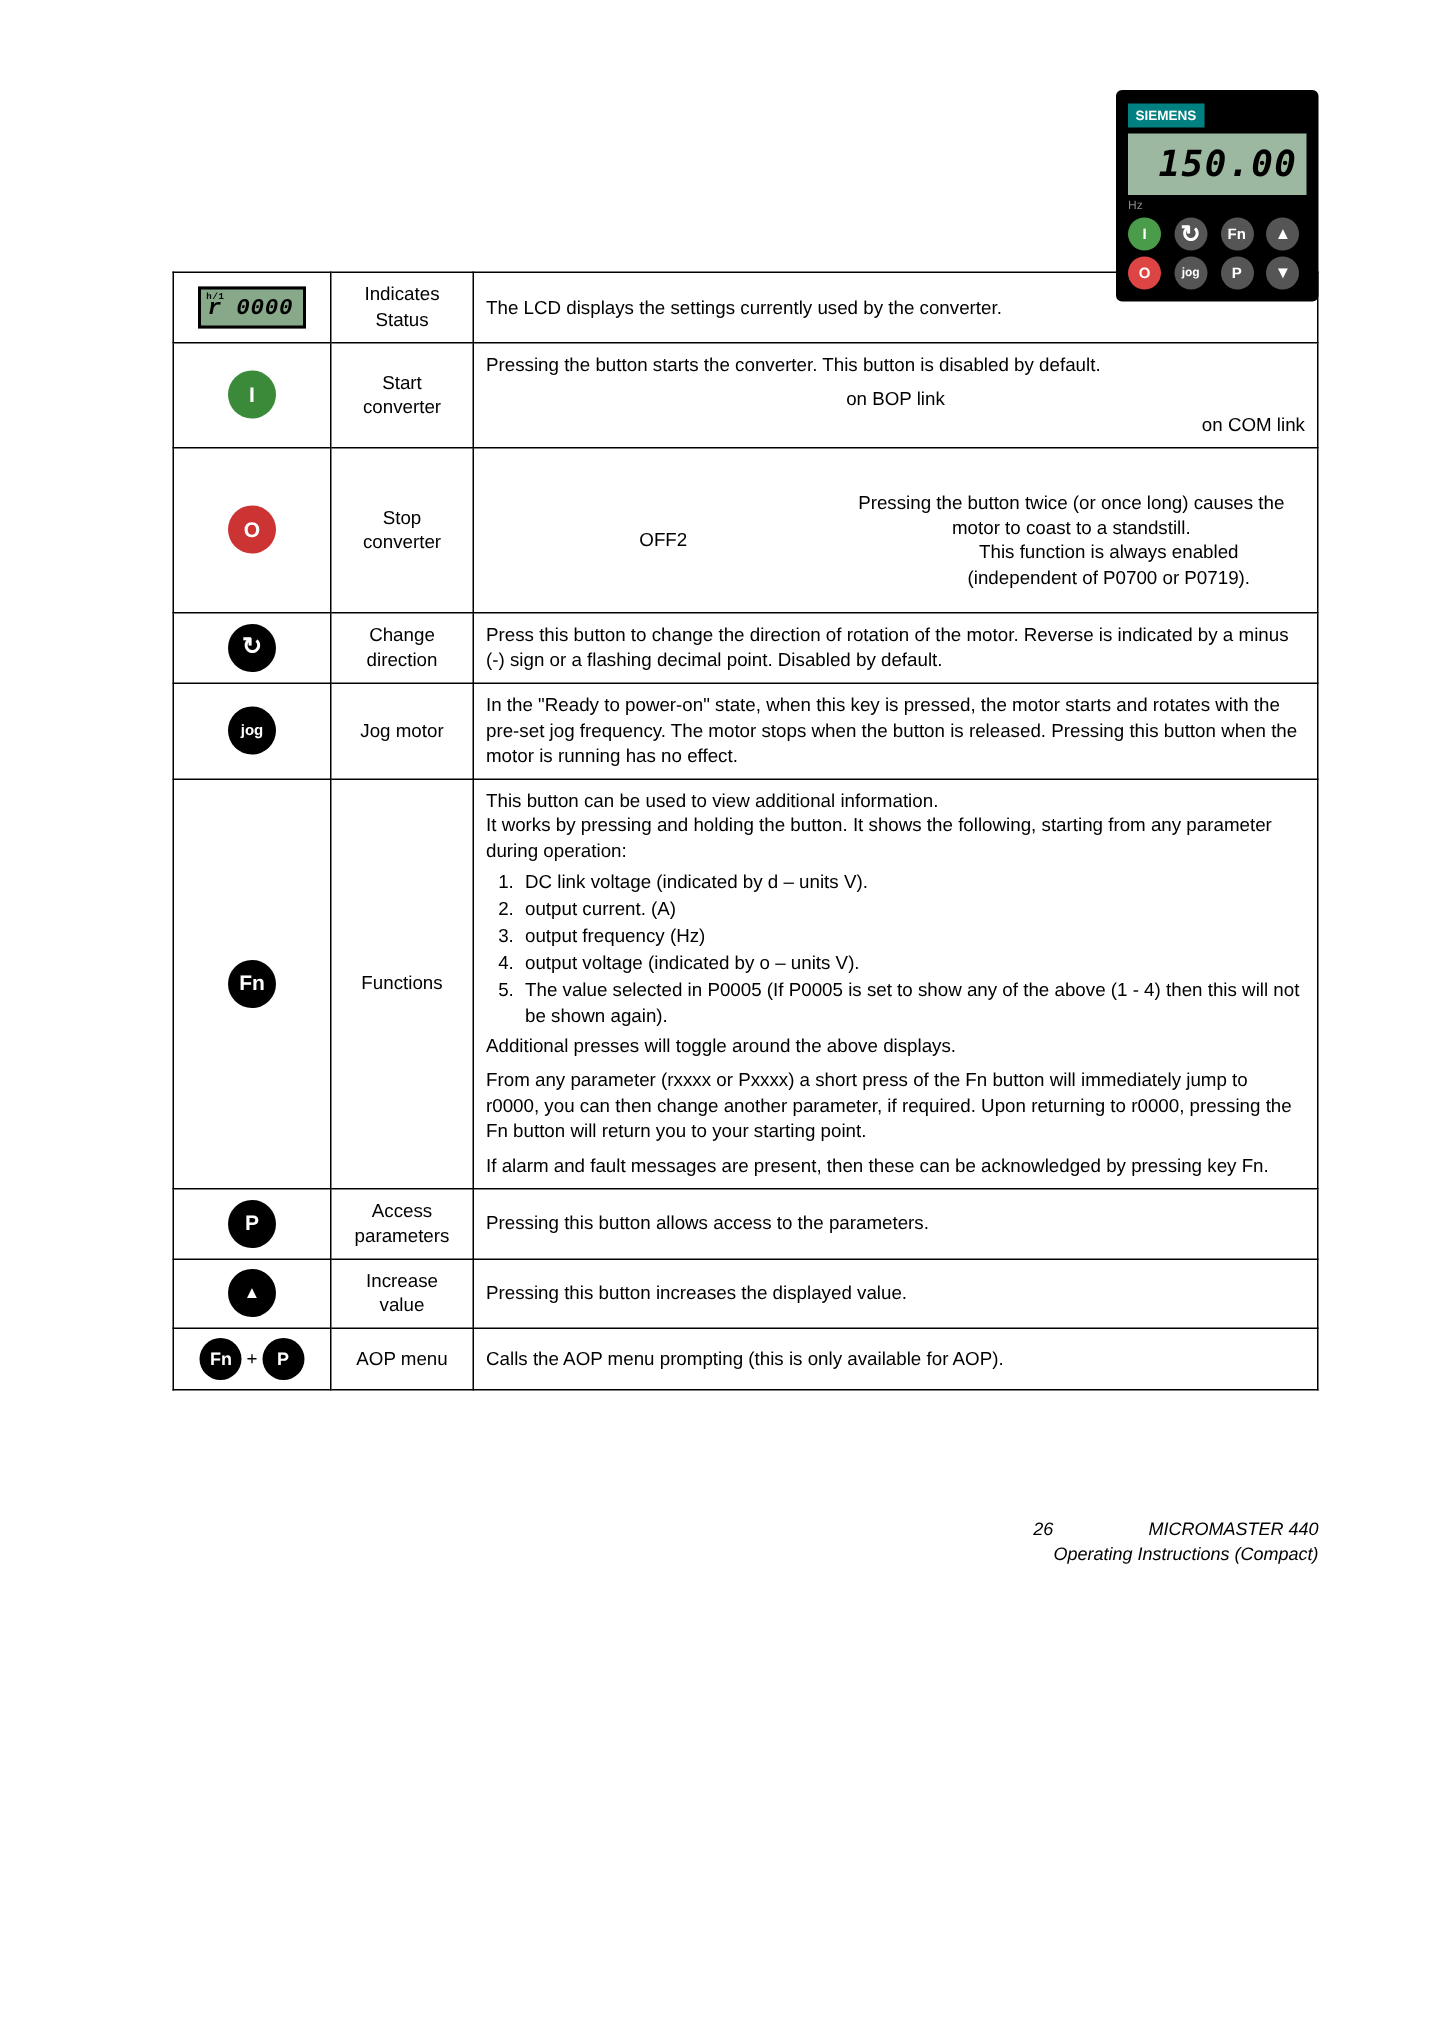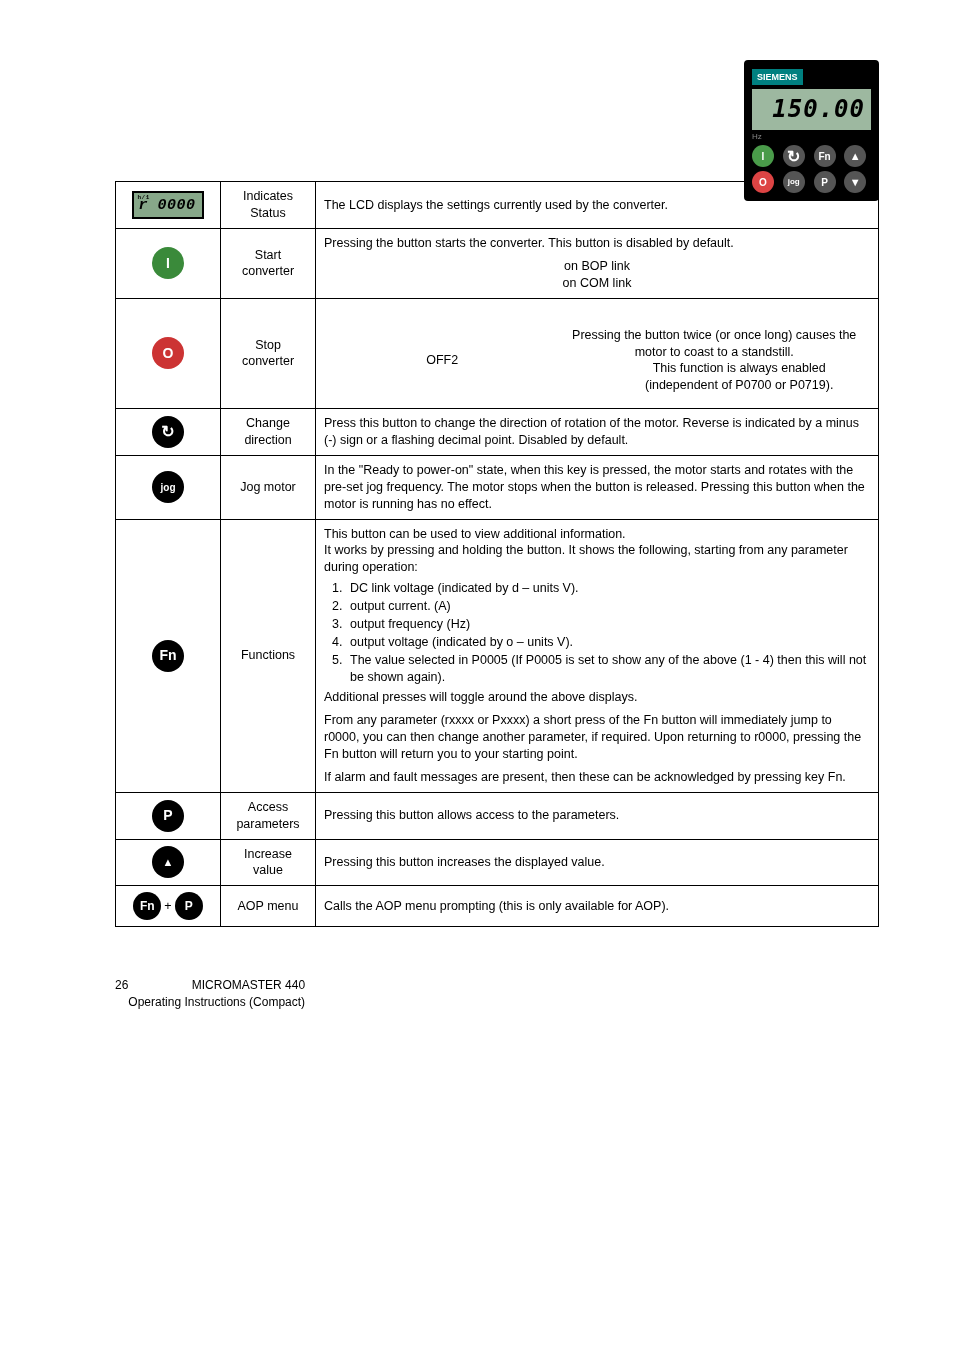--- a/index.html
+++ b/index.html
@@ -134,24 +134,25 @@
     }
     ol.fn-list li { padding-left: 4px; margin-bottom: 1px; }
     .para { margin-bottom: 6px; }
     .combo-btn {
       display: inline-flex;
       align-items: center;
       gap: 3px;
     }
     .combo-btn .btn-circle { width: 28px; height: 28px; font-size: 12px; }
     .footer {
-      margin-top: 50px;
+      margin-top: 84px;
       display: flex;
-      justify-content: flex-start;
+      justify-content: flex-end;
       font-size: 12px;
+      font-style: italic;
     }
     .footer-right { text-align: right; }
     .svg-arrow-up::before { content: "\25B2"; font-size:11px; }
     .svg-arrow-down::before { content: "\25BC"; font-size:11px; }
     .svg-rev::before { content: "\21BB"; font-size:16px; }
   </style>
 </head>
 <body>
 
 <div class="op-image">
@@ -178,21 +179,21 @@
     <td><span class="r0000">r 0000</span></td>
     <td>Indicates Status</td>
     <td>The LCD displays the settings currently used by the converter.</td>
   </tr>
   <tr>
     <td><span class="btn-circle btn-green">I</span></td>
     <td>Start converter</td>
     <td>
       <div class="para">Pressing the button starts the converter. This button is disabled by default.</div>
       <div style="text-align:center;">on BOP link</div>
-      <div style="text-align:center;">on COM link</div>
+      <div style="text-align:right;">on COM link</div>
     </td>
   </tr>
   <tr>
     <td><span class="btn-circle btn-red">O</span></td>
     <td>Stop converter</td>
     <td>
       <table class="off-table">
         <tbody>
         <tr>
                 <td colspan="2" style="height:8px;"></td>

